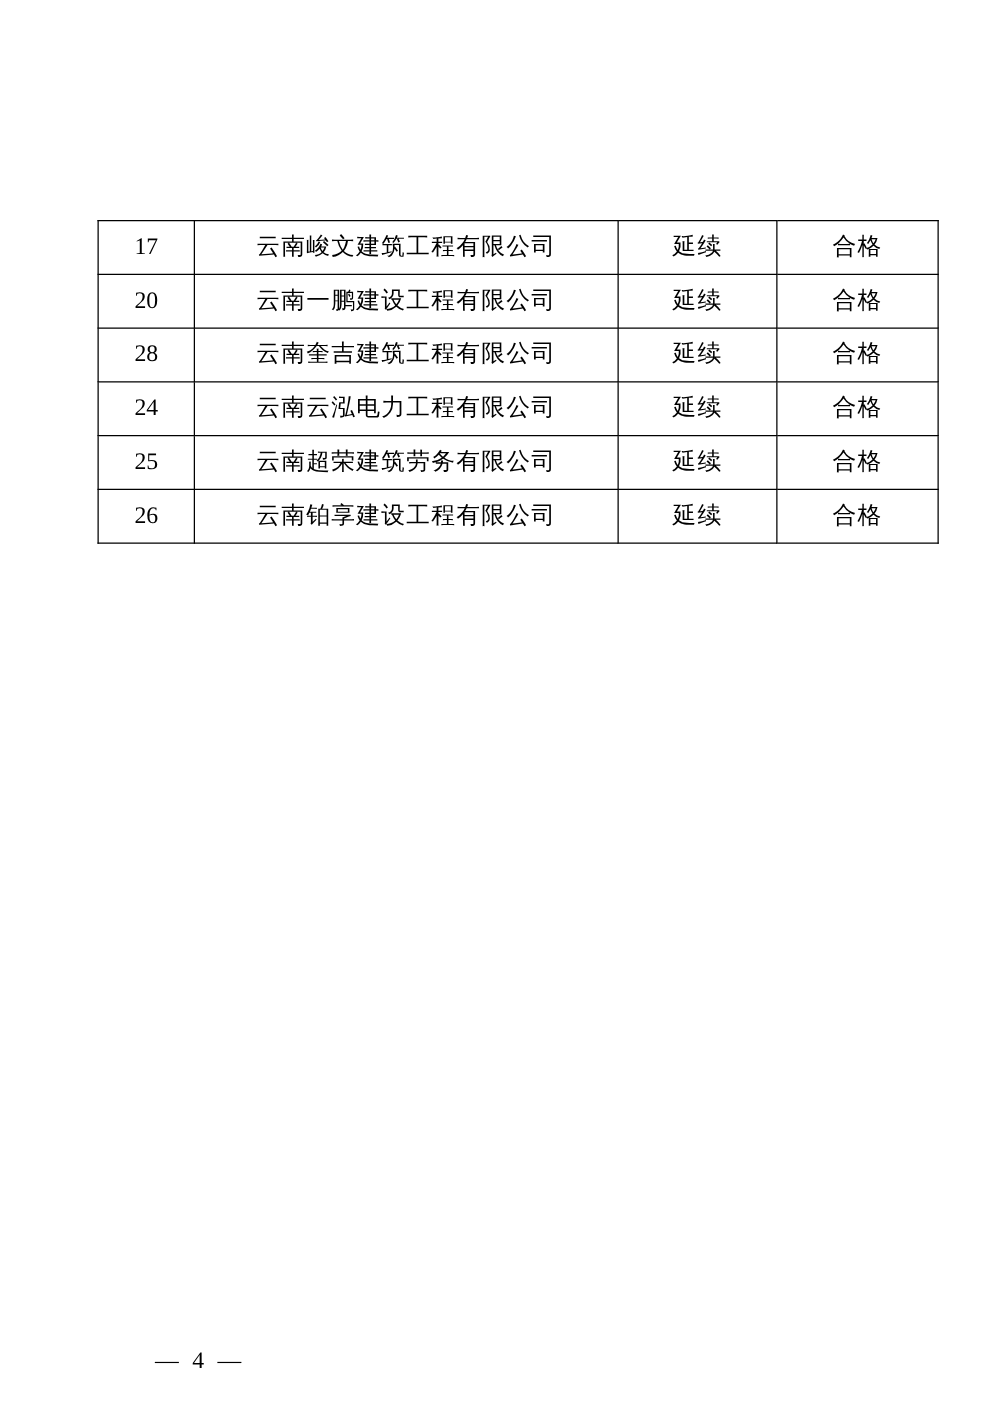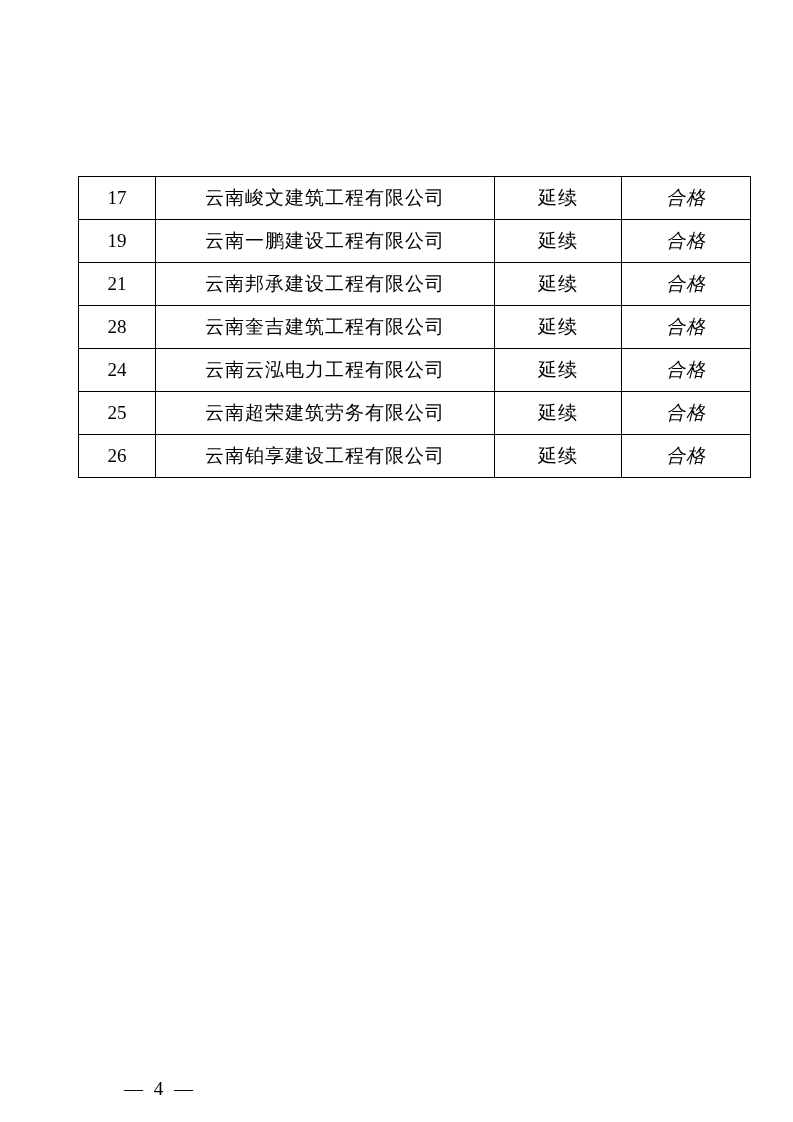--- a/index.html
+++ b/index.html
@@ -58,21 +58,20 @@
     width: 118px;
     font-family: "DejaVu Serif", serif;
     font-size: 18px;
     letter-spacing: 1px;
   }
   td.col-result {
     width: 120px;
     font-family: "DejaVu Serif", serif;
     font-size: 18px;
     letter-spacing: 1px;
-    font-style: italic;
   }
   .page-number {
     position: absolute;
     left: 0;
     top: 1030px;
     width: 320px;
     text-align: center;
     font-size: 19px;
     font-family: "Liberation Serif", serif;
     letter-spacing: 3px;
@@ -86,28 +85,22 @@
   <div class="table-wrap">
     <table class="doc-table">
       <tbody>
         <tr>
           <td class="col-index">17</td>
           <td class="col-name">云南峻文建筑工程有限公司</td>
           <td class="col-type">延续</td>
           <td class="col-result">合格</td>
         </tr>
         <tr>
-          <td class="col-index">19</td>
+          <td class="col-index">20</td>
           <td class="col-name">云南一鹏建设工程有限公司</td>
-          <td class="col-type">延续</td>
-          <td class="col-result">合格</td>
-        </tr>
-        <tr>
-          <td class="col-index">21</td>
-          <td class="col-name">云南邦承建设工程有限公司</td>
           <td class="col-type">延续</td>
           <td class="col-result">合格</td>
         </tr>
         <tr>
           <td class="col-index">28</td>
           <td class="col-name">云南奎吉建筑工程有限公司</td>
           <td class="col-type">延续</td>
           <td class="col-result">合格</td>
         </tr>
         <tr>

